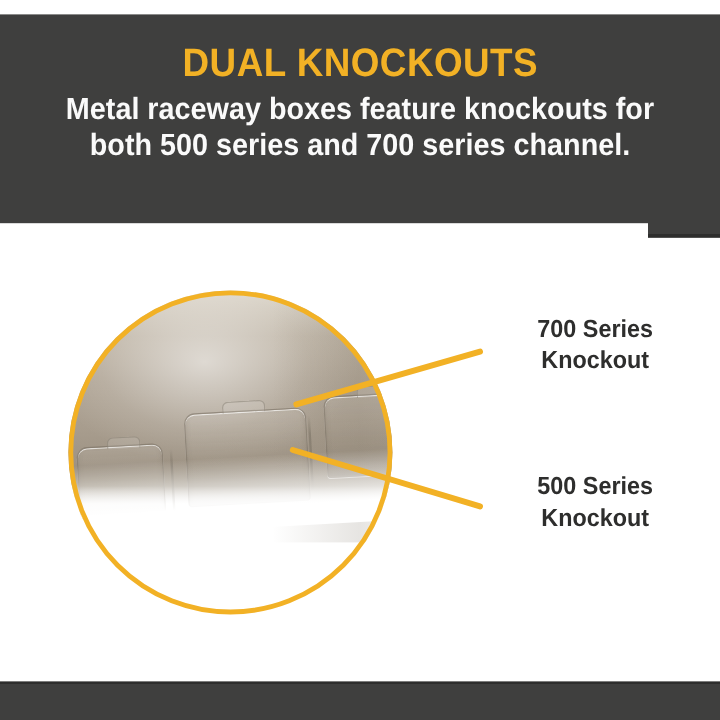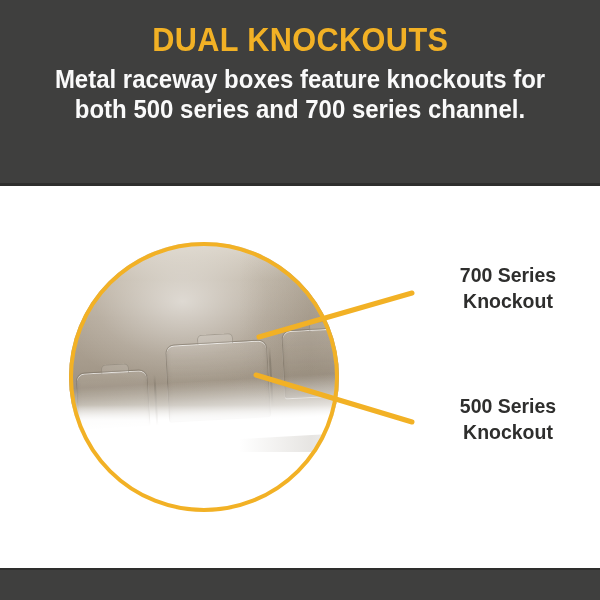--- a/index.html
+++ b/index.html
@@ -15,21 +15,21 @@
     position: relative;
     width: 600px;
     height: 600px;
     background: #ffffff;
     overflow: hidden;
   }
 
   
   .header {
     position: absolute;
-    left: 0; top: 0;
+    left: 0; top: 12px;
     width: 600px;
     height: 186px;
     background: #3f3f3e;
     box-sizing: border-box;
     padding: 0 14px;
     display: flex;
     flex-direction: column;
     align-items: center;
     justify-content: flex-start;
   }
@@ -63,21 +63,20 @@
     max-width: 580px;
   }
 
   
   .photo-area {
     position: absolute;
     left: 0; top: 186px;
     width: 540px;
     height: 382px;
     background: #ffffff;
-    margin-left: 12px;
   }
   .circle-clip {
     position: absolute;
     left: 57px;
     top: 56px;            
     width: 270px;
     height: 270px;
     border-radius: 50%;
     overflow: hidden;
     background: #ffffff;

